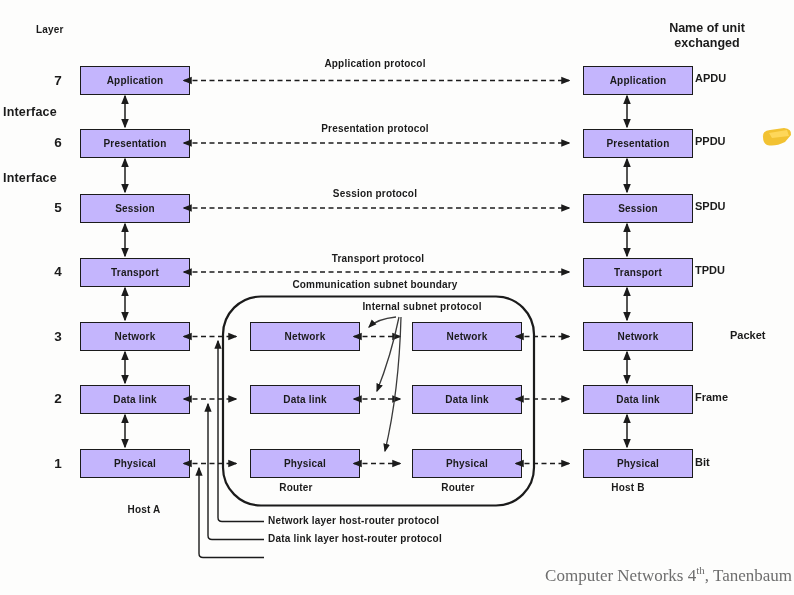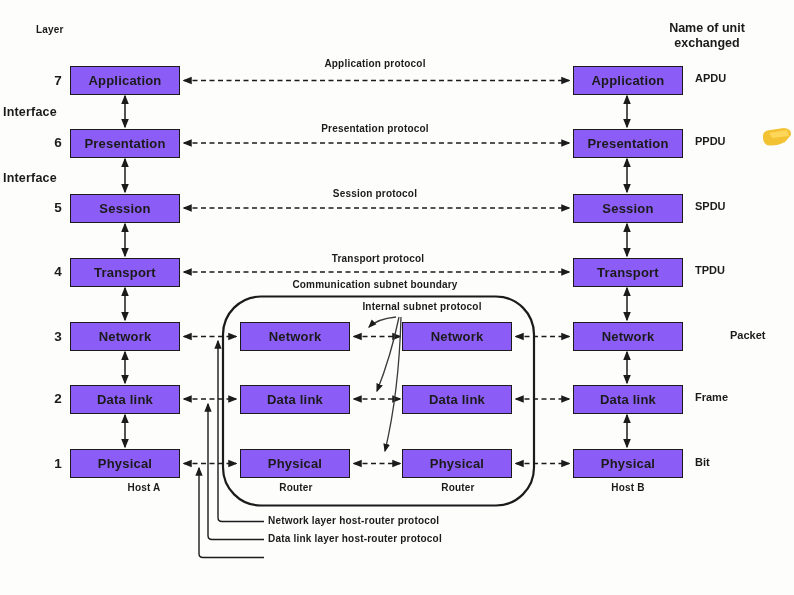--- a/index.html
+++ b/index.html
@@ -2,23 +2,23 @@
 <html><head>
 <meta charset="utf-8">
 <style>
   html,body { margin:0; padding:0; background:#ffffff; }
   .stage {
     position:relative; width:794px; height:595px; overflow:hidden;
     background:#fdfdfc; font-family:"Liberation Sans", sans-serif; color:#1b1b1b;
   }
   .lbox {
     position:absolute; width:110px; height:29px; box-sizing:border-box;
-    border:1.6px solid #1b1b1b; background:#8b5cf6;
+    border:1.6px solid #1b1b1b; background:#c4b5fd;
     display:flex; align-items:center; justify-content:center;
-    font-size:13px; font-weight:700; letter-spacing:.2px; z-index:3;
+    font-size:10px; font-weight:700; letter-spacing:.2px; z-index:3;margin-left:10px;
   }
   .num {
     position:absolute; width:24px; height:16px; text-align:center;
     font-size:13.5px; font-weight:700; z-index:3;
   }
   .txt { position:absolute; font-size:10px; font-weight:700; letter-spacing:.2px; z-index:4; white-space:nowrap; }
   .txt.center { transform:translateX(-50%); }
   .small { font-size:12.5px; }
   .unit { position:absolute; font-size:11px; font-weight:700; z-index:3; }
   .unit-header { position:absolute; left:646px; top:21px; width:122px; text-align:center;
@@ -50,21 +50,21 @@
   <div class="txt small" style="left:3px; top:105px;">Interface</div>
   <div class="txt small" style="left:3px; top:171px;">Interface</div>
 
   <div class="lbox" style="left:70px; top:66px;">Application</div>
   <div class="lbox" style="left:70px; top:128.5px;">Presentation</div>
   <div class="lbox" style="left:70px; top:193.5px;">Session</div>
   <div class="lbox" style="left:70px; top:257.5px;">Transport</div>
   <div class="lbox" style="left:70px; top:322px;">Network</div>
   <div class="lbox" style="left:70px; top:384.5px;">Data link</div>
   <div class="lbox" style="left:70px; top:449px;">Physical</div>
-  <div class="txt center" style="left:126px; top:482px;padding-left:36px;">Host A</div>
+  <div class="txt center" style="left:126px; top:504px;padding-left:36px;">Host A</div>
 
   <div class="lbox" style="left:573px; top:66px;">Application</div>
   <div class="lbox" style="left:573px; top:128.5px;">Presentation</div>
   <div class="lbox" style="left:573px; top:193.5px;">Session</div>
   <div class="lbox" style="left:573px; top:257.5px;">Transport</div>
   <div class="lbox" style="left:573px; top:322px;">Network</div>
   <div class="lbox" style="left:573px; top:384.5px;">Data link</div>
   <div class="lbox" style="left:573px; top:449px;">Physical</div>
   <div class="txt center" style="left:628px; top:482px;">Host B</div>
 
@@ -89,20 +89,21 @@
   <div class="txt center" style="left:296px; top:482px;">Router</div>
 
   <div class="lbox" style="left:402px; top:322px;">Network</div>
   <div class="lbox" style="left:402px; top:384.5px;">Data link</div>
   <div class="lbox" style="left:402px; top:449px;">Physical</div>
   <div class="txt center" style="left:458px; top:482px;">Router</div>
 
   <div class="txt" style="left:268px; top:514.5px;text-align:center;">Network layer host-router protocol</div>
   <div class="txt" style="left:268px; top:532.5px;">Data link layer host-router protocol</div>
 
+  <div class="citation"><span>Computer Networks 4</span><sup>th</sup><span>, Tanenbaum</span></div>
 
   <svg class="lines" width="794" height="595" viewBox="0 0 794 595">
     <defs>
       <marker id="ah" viewBox="0 0 10 10" refX="8.5" refY="5" markerWidth="6.5" markerHeight="6.5" orient="auto">
         <path d="M0,1 L10,5 L0,9 z" fill="#1b1b1b"></path>
       </marker>
       <marker id="ahr" viewBox="0 0 10 10" refX="8.5" refY="5" markerWidth="6.5" markerHeight="6.5" orient="auto-start-reverse">
         <path d="M0,1 L10,5 L0,9 z" fill="#1b1b1b"></path>
       </marker>
     </defs>

